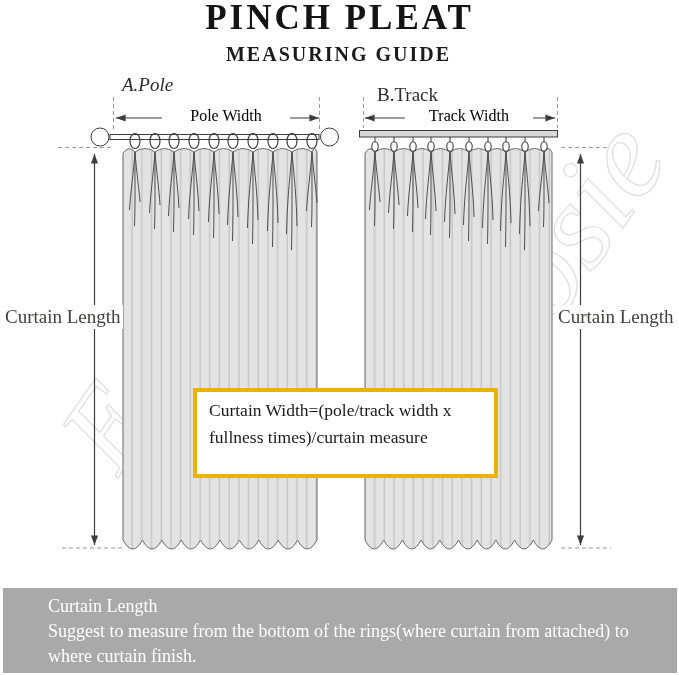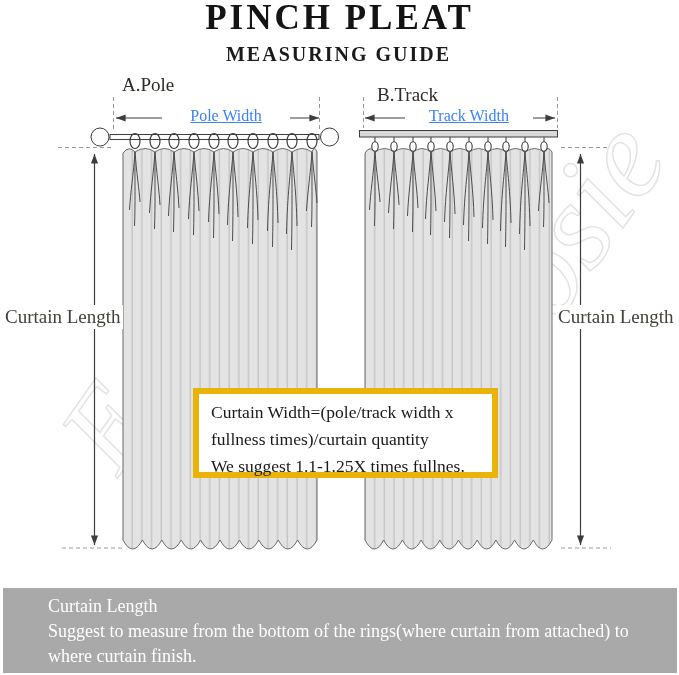--- a/index.html
+++ b/index.html
@@ -6,24 +6,24 @@
   body{width:679px;height:675px;position:relative;overflow:hidden;
        font-family:"Liberation Serif","DejaVu Serif",serif;color:#161616;}
   #stage{position:absolute;inset:0;width:679px;height:675px;}
   svg#diagram{position:absolute;left:0;top:0;z-index:1;}
   .txt{position:absolute;z-index:2;white-space:nowrap;}
   .title{left:0;right:0;top:-2px;text-align:center;font-size:35px;font-weight:bold;
          letter-spacing:3px;color:#141414;}
   .subtitle{left:0;right:2px;top:43px;text-align:center;font-size:20px;font-weight:bold;
             letter-spacing:2px;color:#1b1b1b;}
   .seclabel{font-size:19px;color:#2e2c27;}
-  .widthlabel{font-size:16px;color:#3b82f6;background:#fff;padding:0 9px;text-decoration:underline;}
+  .widthlabel{font-size:16px;color:#000000;background:#fff;padding:0 9px;}
   .lenlabel{font-size:19px;color:#45413a;background:#fff;padding:1px 2px;}
   .formula{position:absolute;z-index:2;left:193px;top:388px;width:305px;height:90px;
-           background:#fff;border:6px solid #eab308;box-sizing:border-box;
+           background:#fff;border:4px solid #eab308;box-sizing:border-box;
            padding:5px 0 0 12px;font-size:17.5px;line-height:27px;color:#1a1a1a;}
   .footer{position:absolute;z-index:2;left:3px;top:588px;width:674px;height:85px;
           background:#a9a9a9;color:#ffffff;box-sizing:border-box;
           padding:6px 18px 0 45px;font-size:18px;line-height:25px;}
   .footer .body{white-space:normal;width:615px;}
 </style>
 </head>
 <body>
 
 <div id="stage">
@@ -169,32 +169,31 @@
         <path d="M544,152 C543.8,180 544.4,204 543.5,227" fill="none" stroke="#4d4d4d" stroke-width="1"></path>
         <path d="M544,152 C545.5,172 548.2,190 549,203" fill="none" stroke="#4d4d4d" stroke-width="1"></path>
         <line x1="544" y1="137" x2="544" y2="142" stroke="#3d3d3d" stroke-width="1"></line>
         <ellipse cx="544" cy="146.5" rx="3.2" ry="4.8" fill="none" stroke="#3d3d3d" stroke-width="1.1"></ellipse>
       </g>
   </svg>
 
   <div class="txt title">PINCH PLEAT</div>
   <div class="txt subtitle">MEASURING GUIDE</div>
 
-  <div class="txt seclabel" style="left:122px;top:74px;">A.Pole</div>
+  <div class="txt seclabel" style="left:122px;top:74px;font-style:italic;">A.Pole</div>
   <div class="txt seclabel" style="left:377px;top:84px;">B.Track</div>
 
   <div class="txt widthlabel" style="left:162px;top:107px;width:110px;text-align:center;">Pole Width</div>
   <div class="txt widthlabel" style="left:405px;top:107px;width:110px;text-align:center;">Track Width</div>
 
   <div class="txt lenlabel" style="left:3px;top:305px;">Curtain Length</div>
   <div class="txt lenlabel" style="left:556px;top:305px;">Curtain Length</div>
 
   <div class="formula">
     <div>Curtain Width=(pole/track width x</div>
-    <div>fullness times)/curtain quantity</div>
-    <div>We suggest 1.1-1.25X times fullnes.</div>
+    <div>fullness times)/curtain measure</div>
   </div>
 
   <div class="footer">
     <div>Curtain Length</div>
     <div class="body">Suggest to measure from the bottom of the rings(where curtain from attached) to where curtain finish.</div>
   </div>
 </div>
 
 </body></html>

